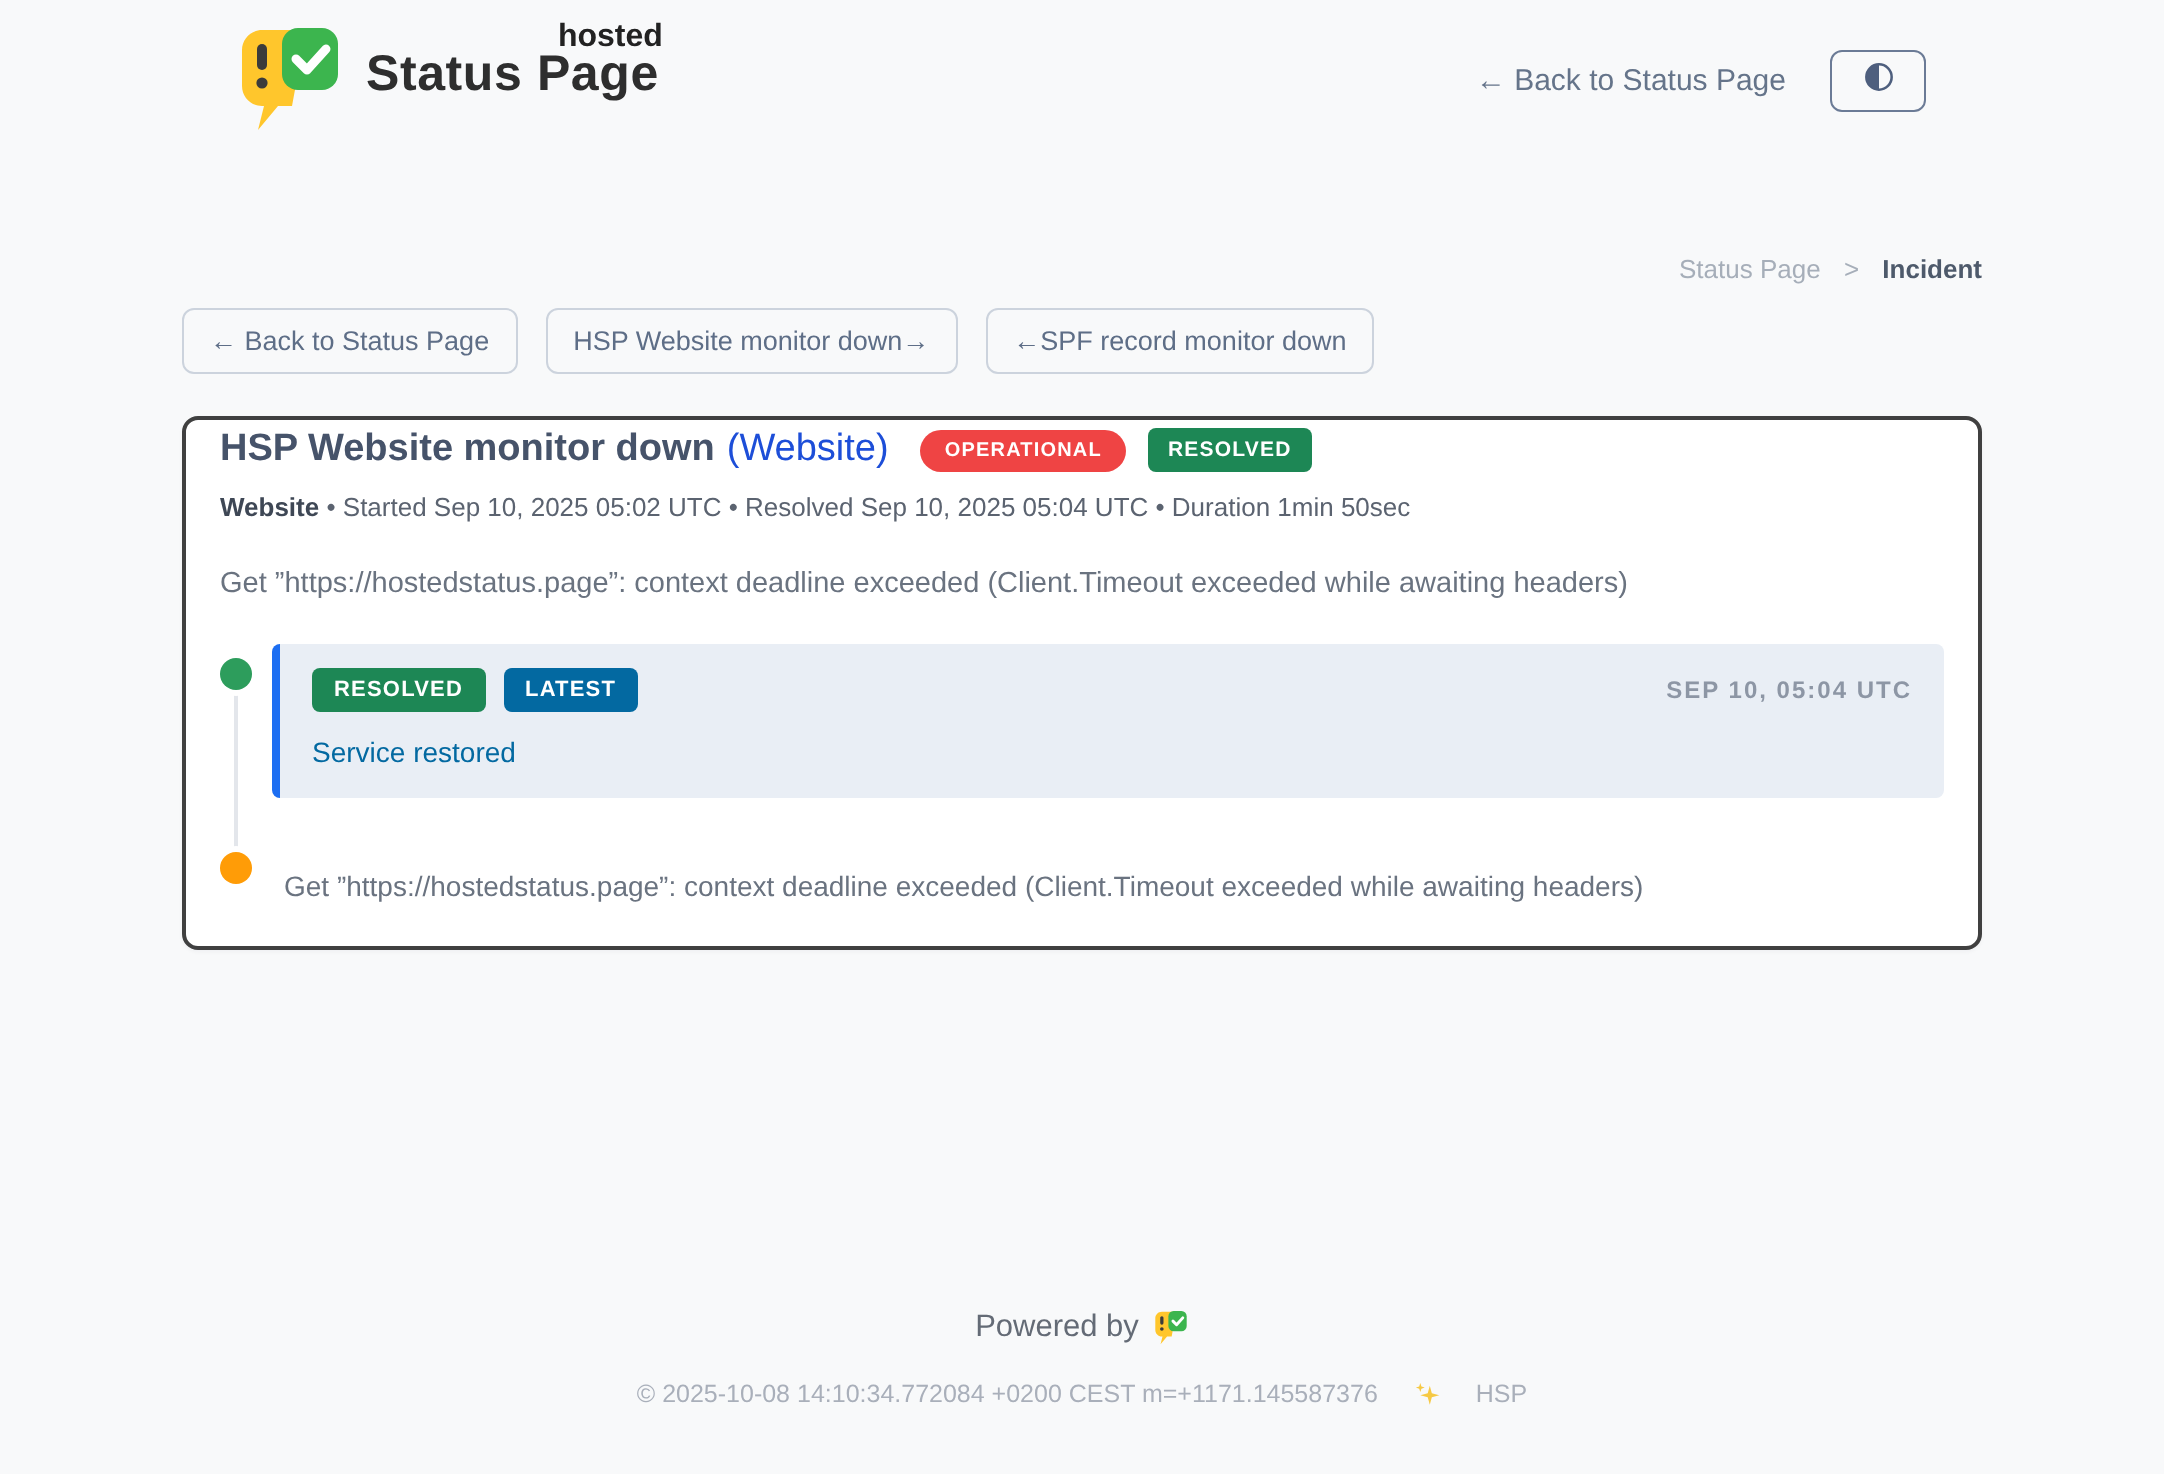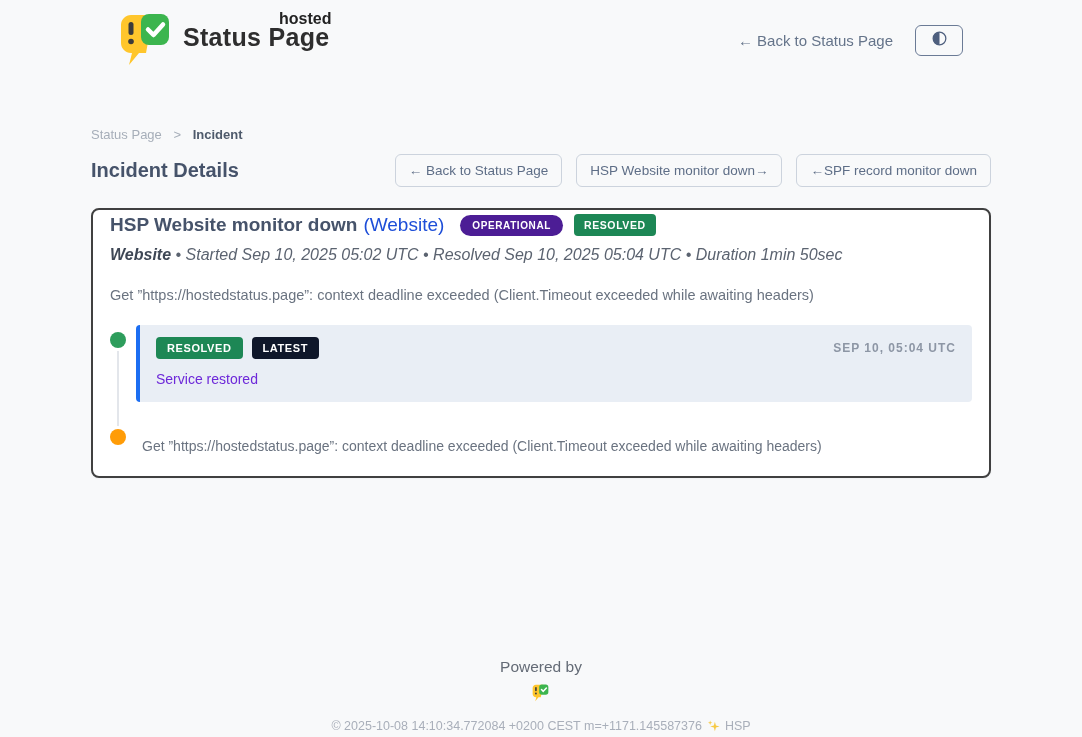--- a/index.html
+++ b/index.html
@@ -52,21 +52,21 @@
     border-radius: 6px;
     background: #f8f9fa;
     display: flex;
     align-items: center;
     justify-content: center;
     cursor: pointer;
   }
 
   
   .main { margin-top: 60px; }
-  .breadcrumb { font-size: 13px; color: #a6aeb9; }
+  .breadcrumb { font-size: 13px; color: #a6aeb9; text-align: right; }
   .breadcrumb .crumb-root { cursor: pointer; }
   .breadcrumb .crumb-sep { margin: 0 8px; }
   .breadcrumb .crumb-current { color: #4e5a6b; font-weight: 700; }
 
   .title-row {
     margin-top: 12px;
     display: flex;
     justify-content: space-between;
     align-items: center;
   }
@@ -97,33 +97,33 @@
   .incident-title { margin: 0; font-size: 19px; font-weight: 600; color: #46536a; }
   .incident-component { color: #1d4ed8; font-weight: 500; margin-left: 6px; }
   .badge {
     color: #fff;
     font-weight: 700;
     letter-spacing: 0.6px;
     white-space: nowrap;
   }
   .badge-operational {
     margin-left: 16px;
-    background: #4c1d95;
+    background: #ef4444;
     font-size: 10px;
     padding: 5px 12px;
     border-radius: 999px;
   }
   .badge-resolved-hdr {
     margin-left: 11px;
     background: #1d8755;
     font-size: 10.5px;
     padding: 5px 10px;
     border-radius: 4px;
   }
-  .meta-line { margin-top: 10px; font-size: 16px; color: #5b6370; font-style: italic; }
+  .meta-line { margin-top: 10px; font-size: 13px; color: #5b6370; }
   .meta-component { font-weight: 700; color: #3e4755; }
   .incident-description { margin-top: 23px; font-size: 14.5px; color: #6a7380; }
 
   
   .timeline { margin-top: 22px; position: relative; }
   .tl-connector {
     position: absolute;
     left: 7px;
     top: 25px;
     width: 2px;
@@ -150,55 +150,54 @@
     border-radius: 4px;
     padding: 12px 16px 15px;
   }
   .tl-head { display: flex; align-items: center; }
   .badge-status {
     font-size: 11px;
     padding: 5px 11px;
     border-radius: 4px;
   }
   .bg-green { background: #1d8755; }
-  .bg-blue { background: #0f172a; margin-left: 9px; }
+  .bg-blue { background: #0369a1; margin-left: 9px; }
   .bg-orange { background: #fd9800; }
   .tl-timestamp {
     margin-left: auto;
     font-size: 12px;
     letter-spacing: 1px;
     color: #8d96a5;
     font-weight: 600;
     white-space: nowrap;
   }
-  .tl-message { margin-top: 12px; font-size: 14px; color: #6d28d9; }
+  .tl-message { margin-top: 12px; font-size: 14px; color: #0369a1; }
 
   .tl-item-plain { margin-top: 24px; }
   .tl-plain-body { flex: 1; margin-left: 16px; }
   .tl-plain-message { margin-top: 12px; font-size: 14px; color: #6a7380; }
 
   
   .footer { margin-top: 180px; text-align: center; padding-bottom: 26px; }
   .powered-by {
     display: inline-flex;
     align-items: center;
     gap: 8px;
     font-size: 15.5px;
     color: #646b76;
-    flex-direction: column;
   }
   .powered-logo { cursor: pointer; display: inline-flex; }
   .copyright {
     margin-top: 17px;
     font-size: 12.5px;
     color: #a9afba;
     display: flex;
     justify-content: center;
     align-items: center;
-    gap: 5px;
+    gap: 18px;
   }
   .sparkle { display: inline-flex; }
 </style>
 </head>
 <body>
 
 <header class="site-header">
   <div class="container">
     <div class="logo">
       <span>
@@ -231,21 +230,20 @@
 
 <main class="main container">
 
   <nav class="breadcrumb">
     <span class="crumb-root">Status Page</span>
     <span class="crumb-sep">&gt;</span>
     <span class="crumb-current">Incident</span>
   </nav>
 
   <div class="title-row">
-    <h1 class="page-title">Incident Details</h1>
     <div class="nav-buttons">
       <button class="nav-btn">← Back to Status Page</button>
       <button class="nav-btn">HSP Website monitor down→</button>
       <button class="nav-btn">←SPF record monitor down</button>
     </div>
   </div>
 
   <section class="card">
     <div class="card-title-row">
       <h2 class="incident-title">HSP Website monitor down</h2>

